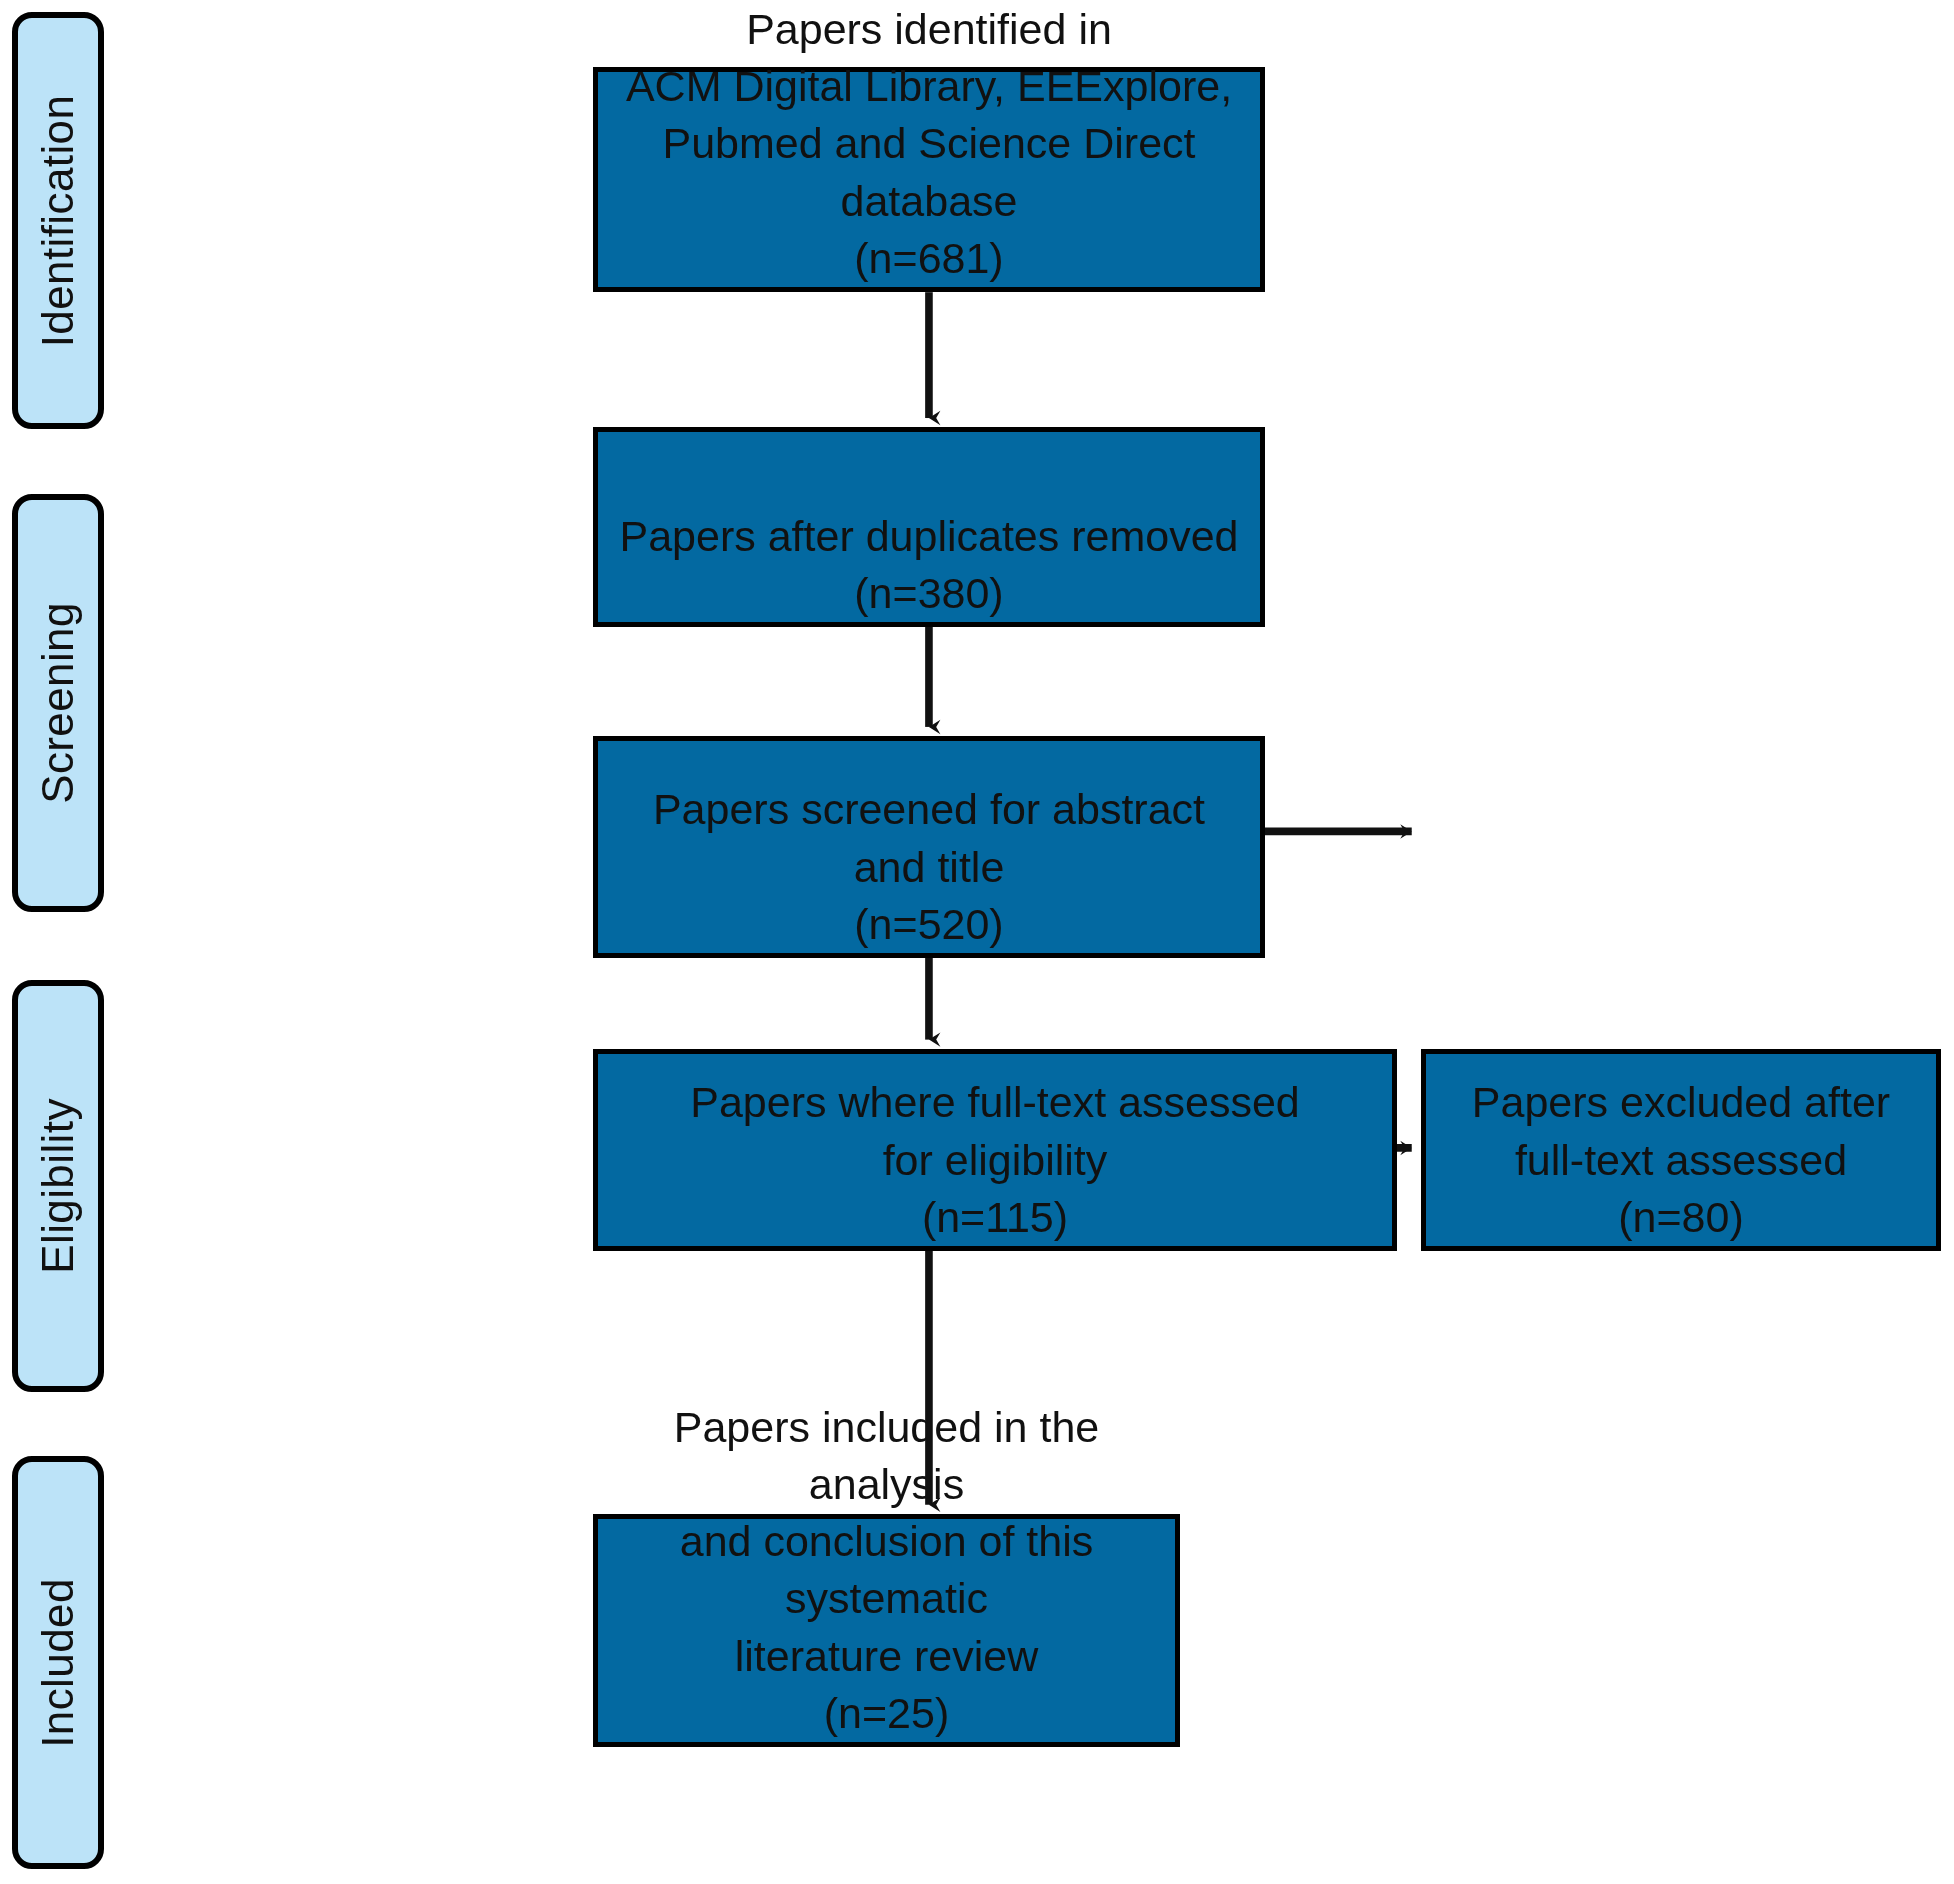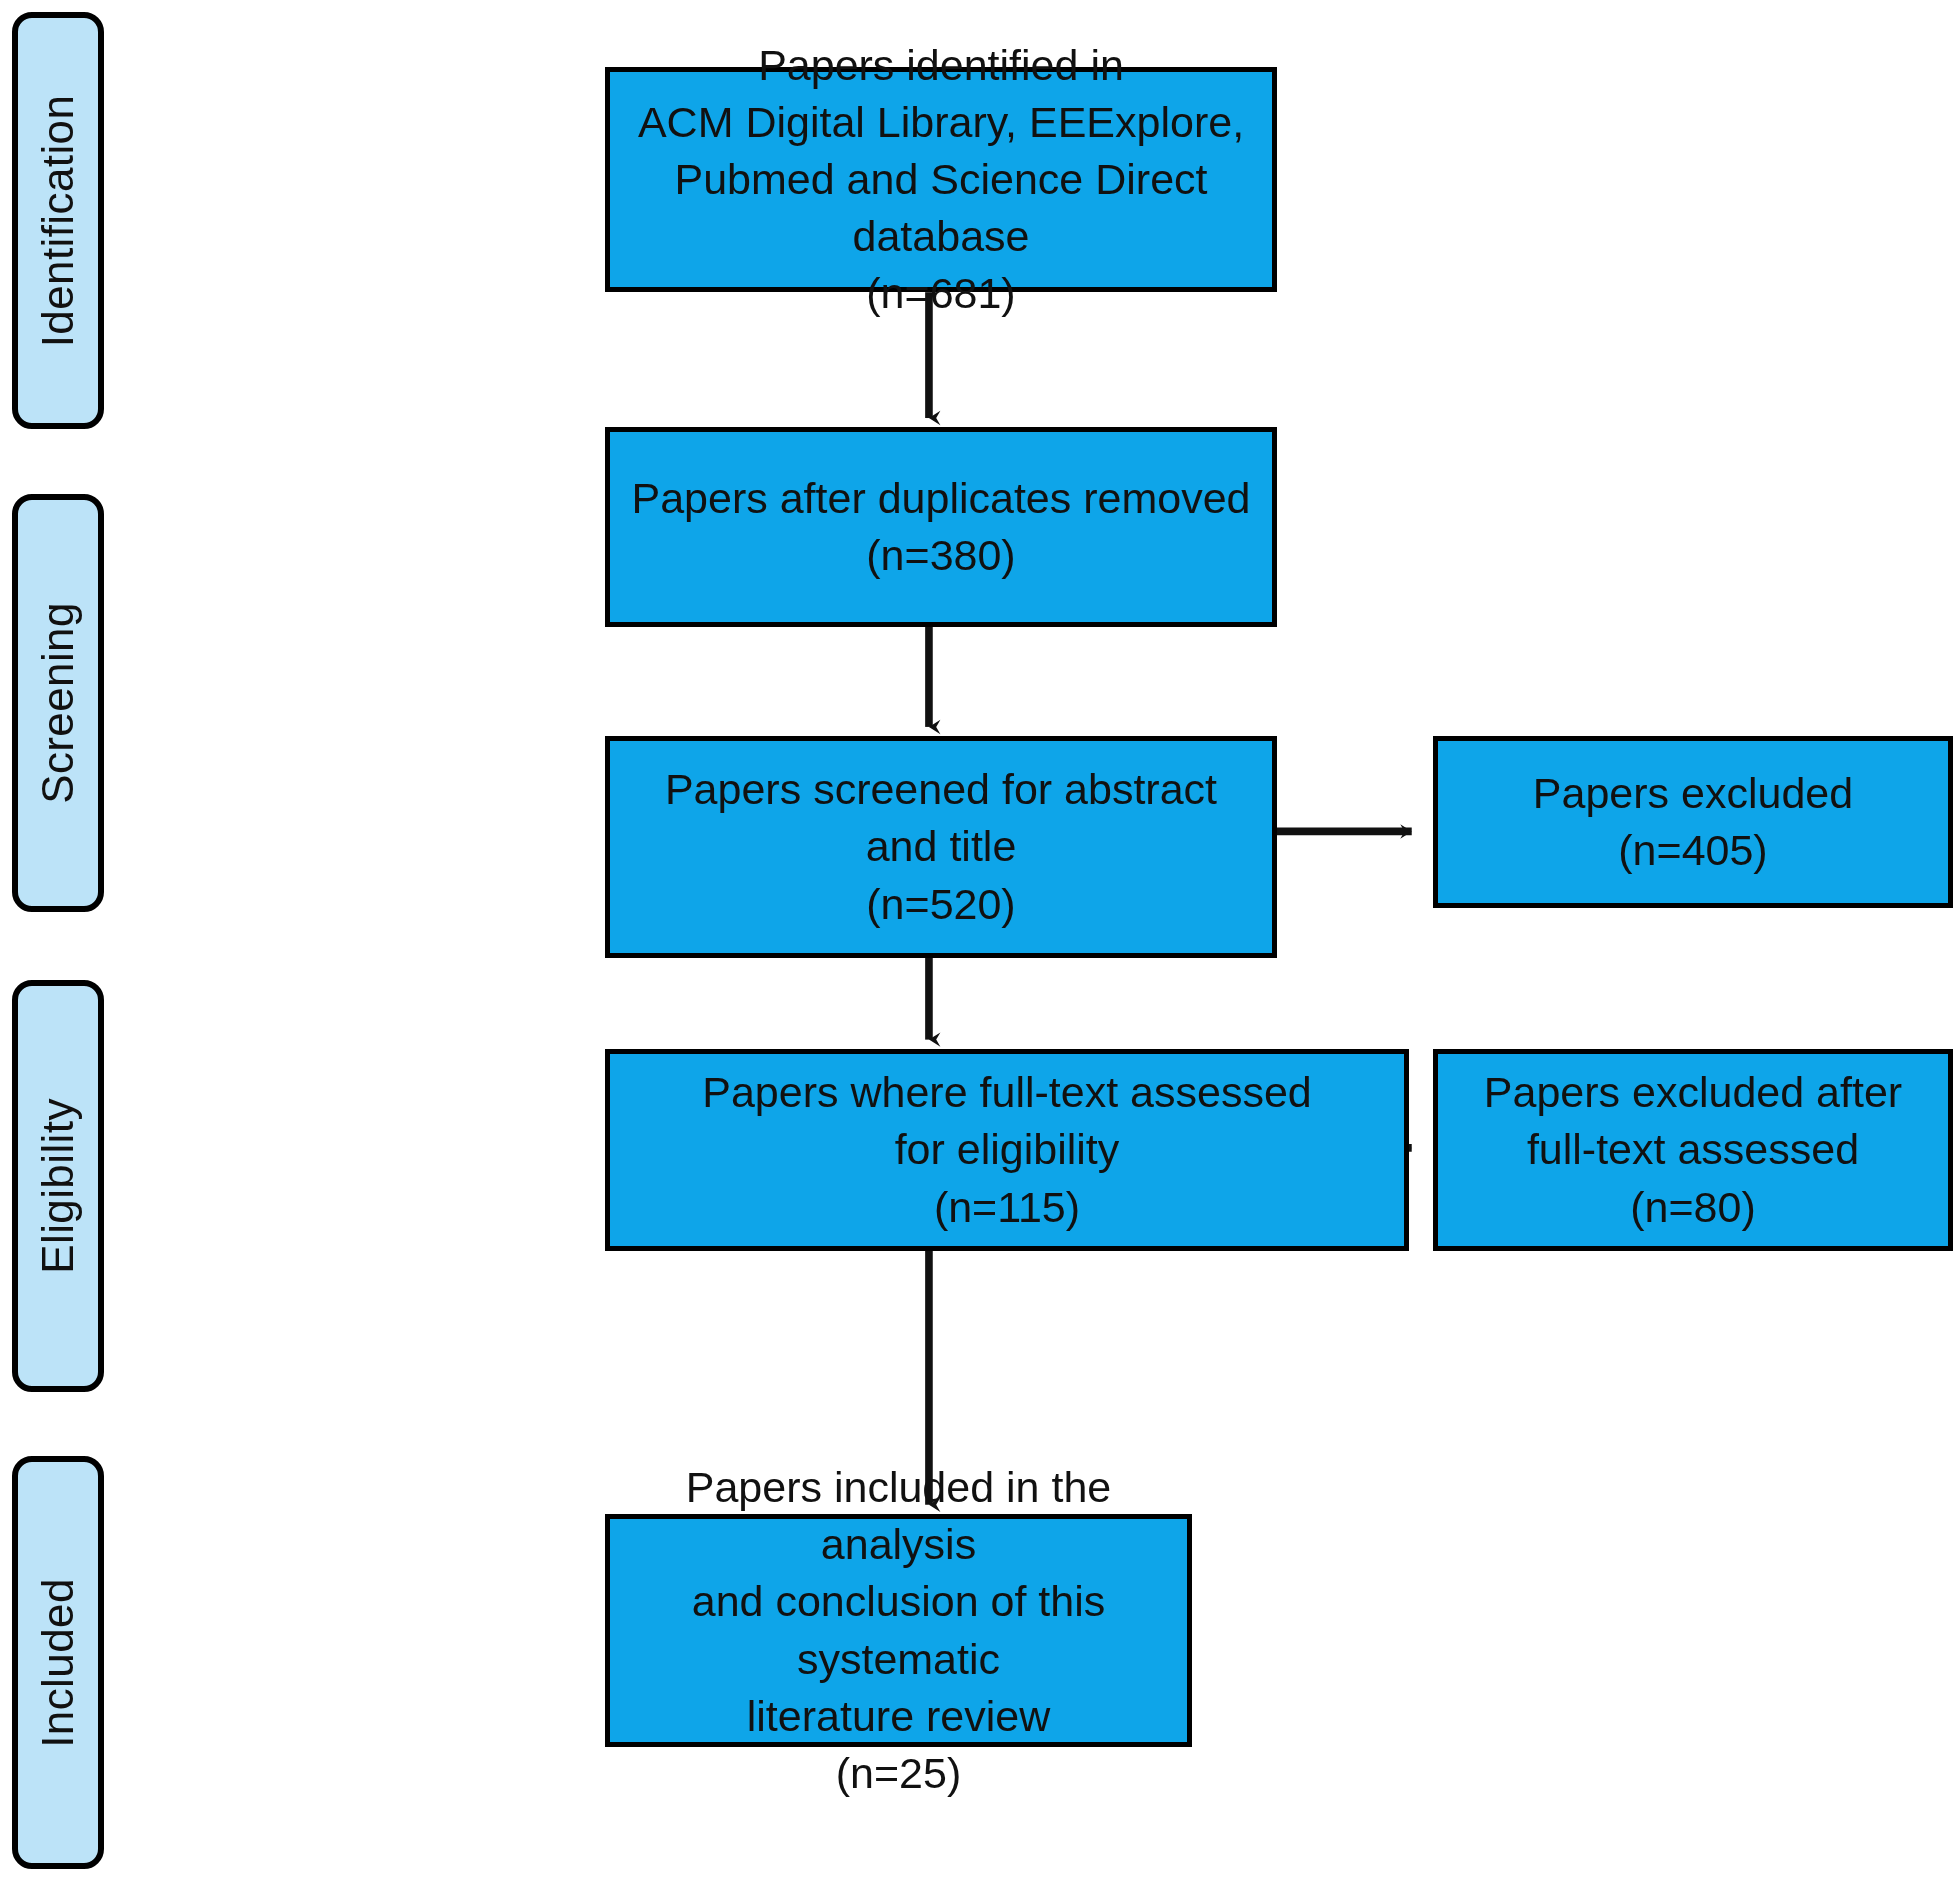--- a/index.html
+++ b/index.html
@@ -38,28 +38,27 @@
     line-height: 1;
     color: #111111;
     letter-spacing: 0.4px;
     font-family: "Liberation Sans", sans-serif;
   }
 
   
   .flow-box {
     position: absolute;
     box-sizing: border-box;
-    background: #0ea5e9;
+    background: #0369a1;
     border: 5.3px solid #000000;
     display: flex;
     flex-direction: column;
     align-items: center;
-    justify-content: center;
+    justify-content: flex-end;
     text-align: center;
-    margin-left: 12px;
   }
   .flow-box .box-text {
     font-size: 43px;
     line-height: 1.33;
     color: #111111;
     white-space: pre-line;
     padding: 0 20px;
     font-family: "Liberation Sans", sans-serif;
   }
 
@@ -148,24 +147,20 @@
 (n=115)</span>
   </div>
 
   <div class="flow-box" style="left:593px; top:1514px; width:587px; height:233px;">
     <span class="box-text pad-t-46">Papers included in the analysis
 and conclusion of this systematic
 literature review
 (n=25)</span>
   </div>
 
-  <div class="flow-box" style="left:1421px; top:736px; width:520px; height:172px;">
-    <span class="box-text pad-t-50">Papers excluded
-(n=405)</span>
-  </div>
 
   <div class="flow-box" style="left:1421px; top:1049px; width:520px; height:202px;">
     <span class="box-text pad-t-30">Papers excluded after
 full-text assessed
 (n=80)</span>
   </div>
 
 </div>
 
 

